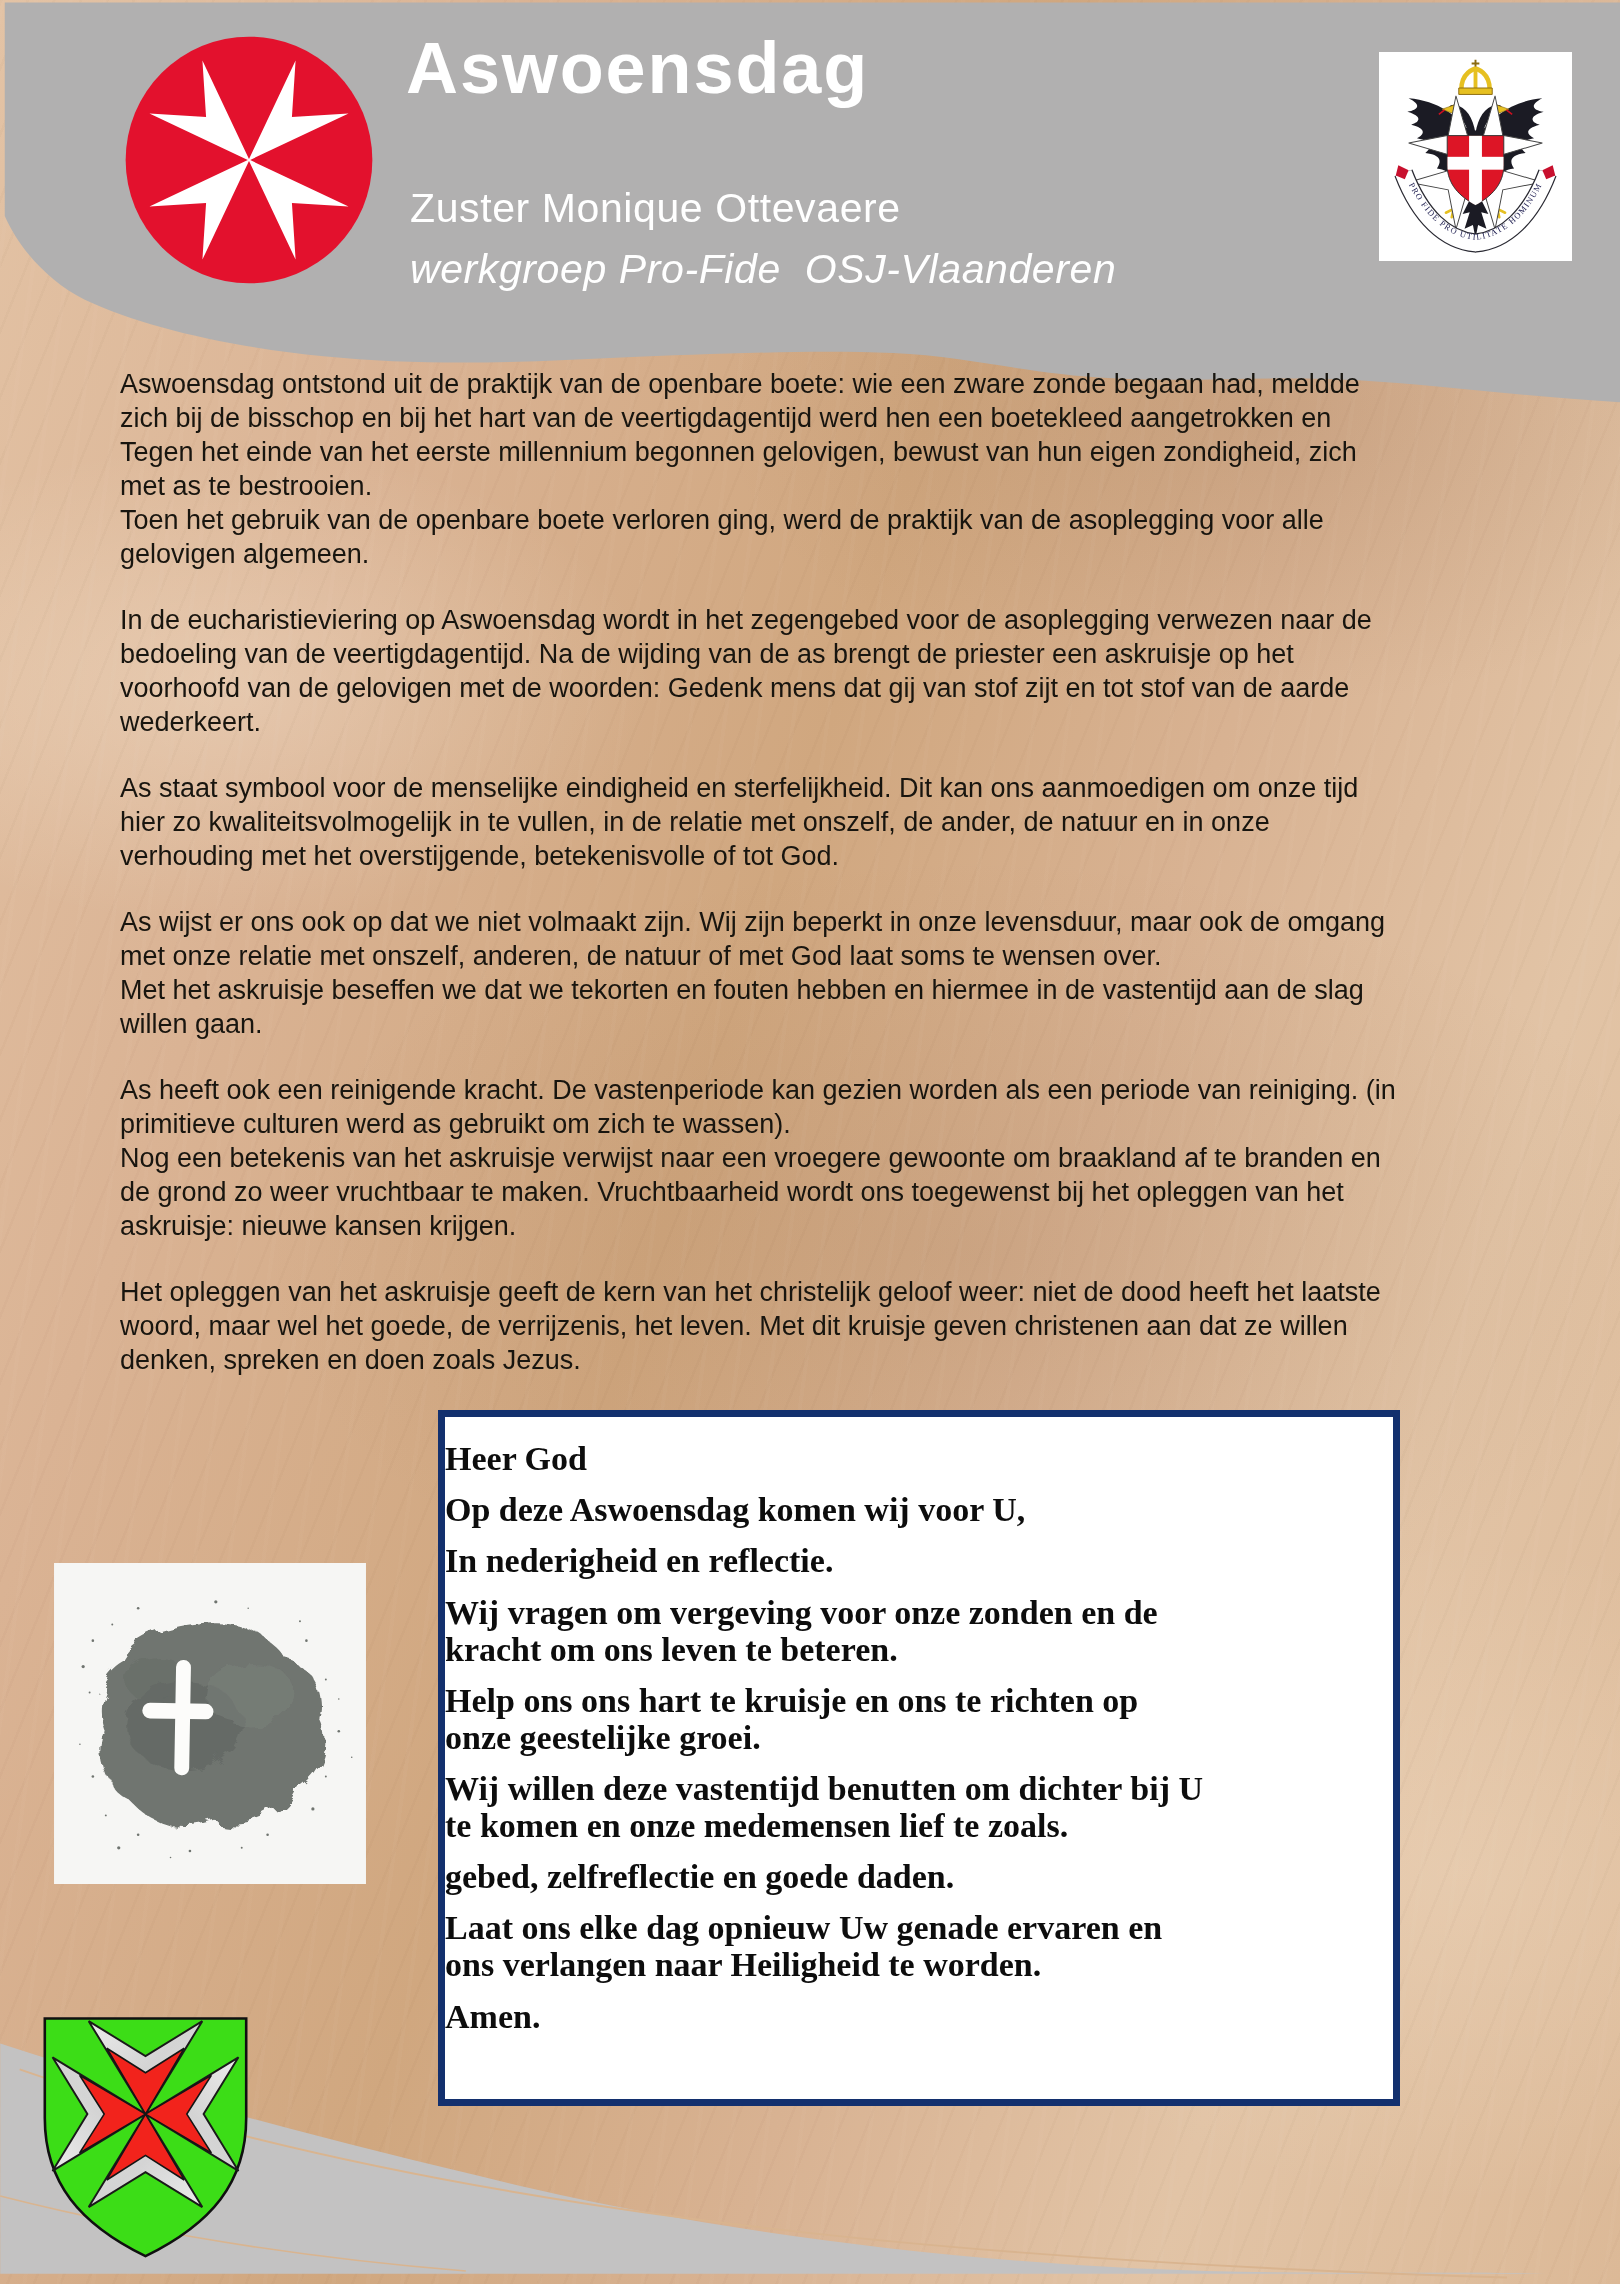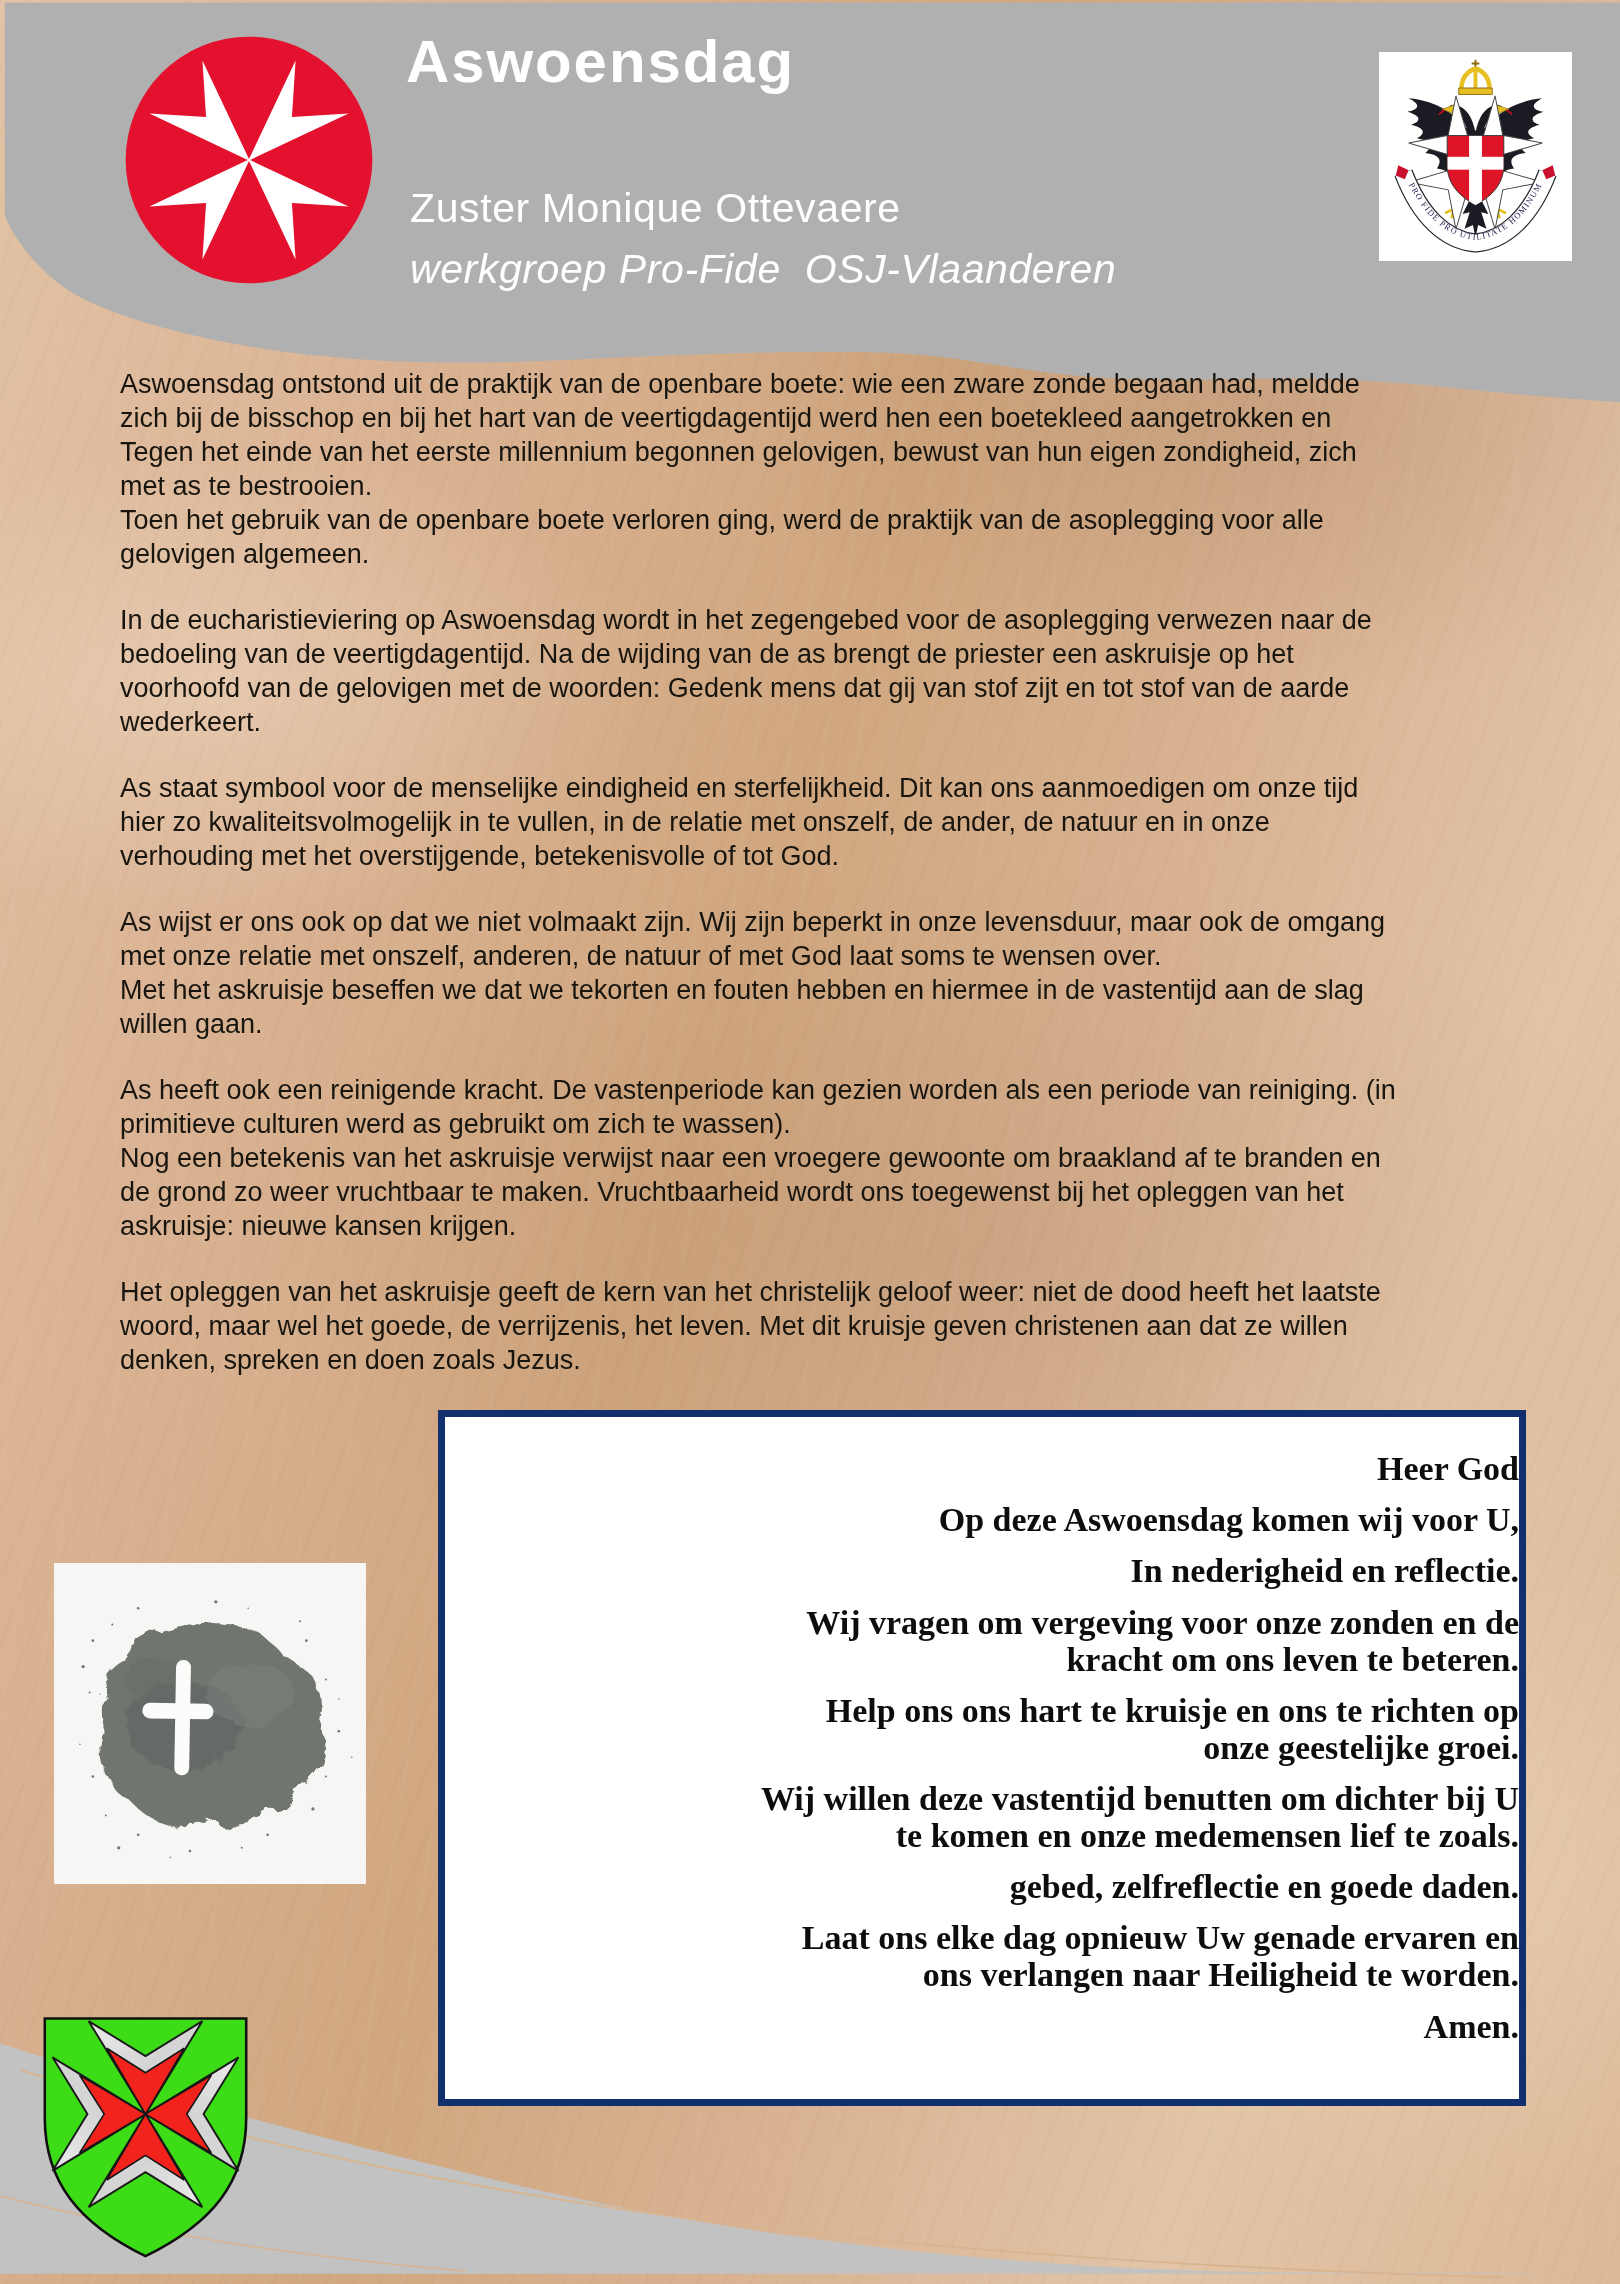--- a/index.html
+++ b/index.html
@@ -20,36 +20,36 @@
       repeating-linear-gradient(98deg, rgba(255,248,238,.05) 0 3.9px, transparent 3.9px 34px);
   }
   .bg-svg{position:absolute;left:0;top:0;z-index:2;}
   .content{position:absolute;inset:0;z-index:3;}
 
   .logo{position:absolute;left:125px;top:36px;width:248px;height:248px;}
   .coat{position:absolute;left:1379px;top:52px;width:193px;height:209px;background:#ffffff;}
 
   .title{
     position:absolute;left:406px;top:32px;
-    font-size:60px;font-weight:bold;letter-spacing:1.9px;color:#ffffff;line-height:1;
+    font-size:72px;font-weight:bold;letter-spacing:1.9px;color:#ffffff;line-height:1;
   }
   .sub{position:absolute;left:410px;color:#ffffff;font-size:41px;line-height:1;letter-spacing:0.6px;white-space:pre;}
   .sub1{top:188px;text-align:right;}
   .sub2{top:249px;font-style:italic;}
 
   .bodytext{position:absolute;left:120px;top:367px;width:1410px;color:#18150f;
     font-size:27px;line-height:34px;}
   .para{margin:0 0 32px 0;}
   .tline{white-space:nowrap;}
 
   .prayer-box{
-    position:absolute;left:438px;top:1410px;width:1088px;height:696px;
+    position:absolute;left:438px;top:1410px;width:962px;height:696px;
     box-sizing:border-box;border:7.1px solid #13306e;background:#ffffff;
     font-family:"Liberation Serif","DejaVu Serif",serif;font-weight:bold;color:#0d0d0d;
-    text-align:right;padding-top:33px;
+    text-align:left;padding-top:23px;
   }
   .stanza{margin:0 0 14.2px 0;font-size:34px;line-height:37px;}
   .pline{display:block;white-space:nowrap;}
 
   .ash-photo{position:absolute;left:54px;top:1563px;width:312px;height:321px;}
   .osj-shield{position:absolute;left:42px;top:2016px;width:207px;height:244px;}
 </style>
 </head>
 <body>
 

